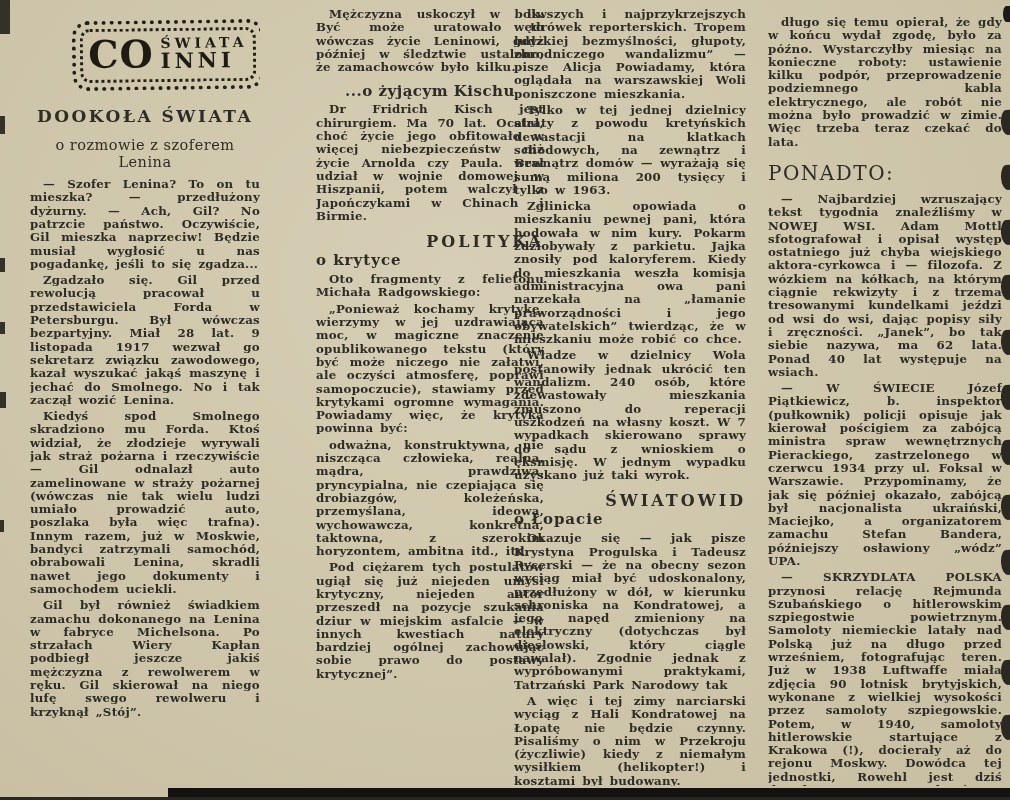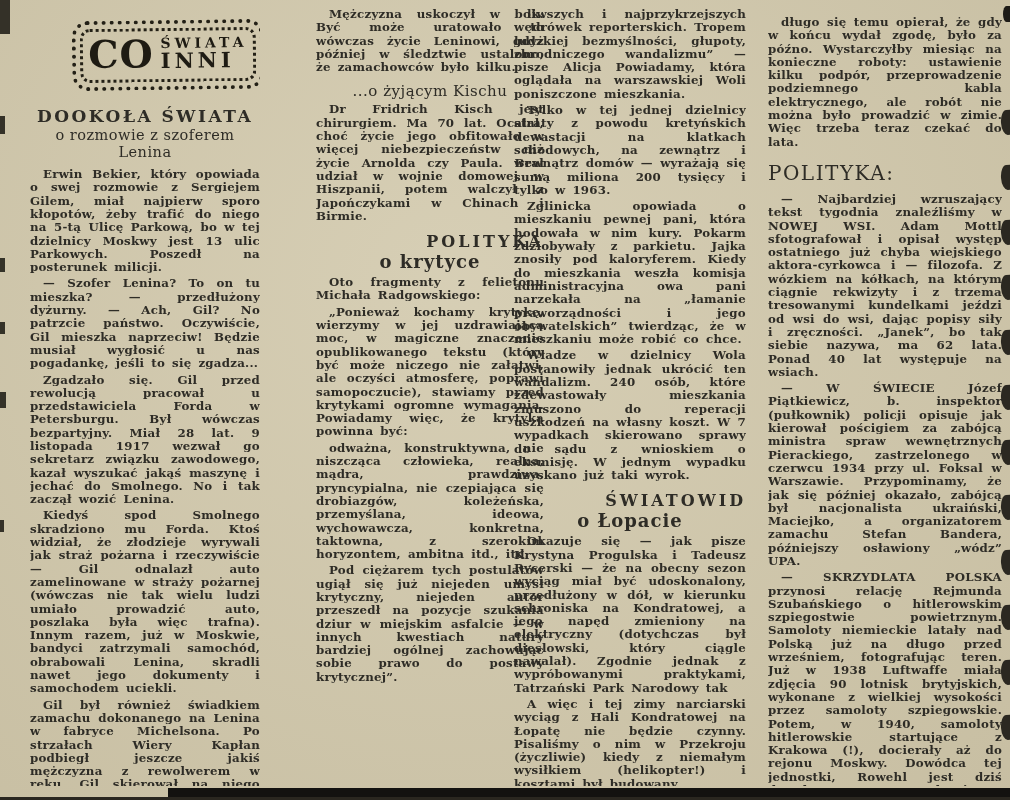--- a/index.html
+++ b/index.html
@@ -23,25 +23,25 @@
     margin:0 0 3px 0;
     text-align:justify;
     font-size:11.8px;
     line-height:13.3px;
     font-weight:bold;
     letter-spacing:0.25px;
     word-spacing:2.6px;
     text-indent:13px;
   }
 
-  .h-title  { margin:4px 0 1px; text-align:center; font-size:17px; font-weight:bold; letter-spacing:2.5px; }
+  .h-title  { margin:4px 0 11px; text-align:center; font-size:17px; font-weight:bold; letter-spacing:2.5px; }
   .h-sub    { margin:0 0 7px;  text-align:center; font-size:14.5px; font-weight:normal; letter-spacing:0.5px; line-height:17px; }
-  .h-mid    { margin:8px 0 3px; text-align:center; font-size:15px; font-weight:normal; letter-spacing:0.5px; }
+  .h-mid    { margin:8px 0 3px; text-align:center; font-size:15px; font-weight:bold; letter-spacing:0.5px; }
   .h-big    { margin:9px 0 0;  text-align:right; font-size:16px; font-weight:bold; letter-spacing:3px; }
-  .h-big2   { margin:0 0 4px;  text-align:center; font-size:18px; font-weight:bold; letter-spacing:1px; }
+  .h-big2   { margin:0 0 4px;  text-align:left; font-size:15px; font-weight:bold; letter-spacing:1px; }
   .h-left   { margin:12px 0 8px; text-align:left; font-size:20px; font-weight:normal; letter-spacing:1.5px; }
 
   
   .stamp {
     width:176px; margin:14px 0 16px 42px;
     padding:4px;
     border:4px dotted #23201６;
     border:4px dotted #232016;
     border-radius:16px;
     transform:rotate(-0.8deg);
@@ -76,21 +76,20 @@
       <div class="stamp-inner">
         <span class="co">CO</span>
         <span class="stack">
           <span class="w2">ŚWIATA</span>
           <span class="w3">INNI</span>
         </span>
       </div>
     </div>
     <div class="h-title">DOOKOŁA ŚWIATA</div>
     <div class="h-sub">o rozmowie z szoferem Lenina</div>
-    <p>Erwin Bekier, który opowiada o swej rozmowie z Sergiejem Gilem, miał najpierw sporo kłopotów, żeby trafić do niego na 5-tą Ulicę Parkową, bo w tej dzielnicy Moskwy jest 13 ulic Parkowych. Poszedł na posterunek milicji.</p>
     <p>— Szofer Lenina? To on tu mieszka? — przedłużony dyżurny. — Ach, Gil? No patrzcie państwo. Oczywiście, Gil mieszka naprzeciw! Będzie musiał wygłosić u nas pogadankę, jeśli to się zgadza...</p>
     <p>Zgadzało się. Gil przed rewolucją pracował u przedstawiciela Forda w Petersburgu. Był wówczas bezpartyjny. Miał 28 lat. 9 listopada 1917 wezwał go sekretarz związku zawodowego, kazał wyszukać jakąś maszynę i jechać do Smolnego. No i tak zaczął wozić Lenina.</p>
     <p>Kiedyś spod Smolnego skradziono mu Forda. Ktoś widział, że złodzieje wyrywali jak straż pożarna i rzeczywiście — Gil odnalazł auto zamelinowane w straży pożarnej (wówczas nie tak wielu ludzi umiało prowadzić auto, poszlaka była więc trafna). Innym razem, już w Moskwie, bandyci zatrzymali samochód, obrabowali Lenina, skradli nawet jego dokumenty i samochodem uciekli.</p>
     <p>Gil był również świadkiem zamachu dokonanego na Lenina w fabryce Michelsona. Po strzałach Wiery Kapłan podbiegł jeszcze jakiś mężczyzna z rewolwerem w ręku. Gil skierował na niego lufę swego rewolweru i krzyknął „Stój”.</p>
   </div>
 
   <div class="col c2">
     <p>Mężczyzna uskoczył w bok. Być może uratowało to wówczas życie Leninowi, gdyż później w śledztwie ustalono, że zamachowców było kilku.</p>
     <div class="h-mid">...o żyjącym Kischu</div>
     <p>Dr Fridrich Kisch jest chirurgiem. Ma 70 lat. Ocalał, choć życie jego obfitowało w więcej niebezpieczeństw niż życie Arnolda czy Paula. Brał udział w wojnie domowej w Hiszpanii, potem walczył z Japończykami w Chinach i Birmie.</p>
@@ -109,21 +108,21 @@
     <p>Zglinicka opowiada o mieszkaniu pewnej pani, która hodowała w nim kury. Pokarm zdziobywały z parkietu. Jajka znosiły pod kaloryferem. Kiedy do mieszkania weszła komisja administracyjna owa pani narzekała na „łamanie praworządności i jego obywatelskich” twierdząc, że w mieszkaniu może robić co chce.</p>
     <p>Władze w dzielnicy Wola postanowiły jednak ukrócić ten wandalizm. 240 osób, które zdewastowały mieszkania zmuszono do reperacji uszkodzeń na własny koszt. W 7 wypadkach skierowano sprawy do sądu z wnioskiem o eksmisję. W jednym wypadku uzyskano już taki wyrok.</p>
     <div class="h-big">ŚWIATOWID</div>
     <div class="h-big2">o Łopacie</div>
     <p>Okazuje się — jak pisze Krystyna Progulska i Tadeusz Rycerski — że na obecny sezon wyciąg miał być udoskonalony, przedłużony w dół, w kierunku schroniska na Kondratowej, a jego napęd zmieniony na elektryczny (dotychczas był dieslowski, który ciągle nawalał). Zgodnie jednak z wypróbowanymi praktykami, Tatrzański Park Narodowy tak</p>
     <p>A więc i tej zimy narciarski wyciąg z Hali Kondratowej na Łopatę nie będzie czynny. Pisaliśmy o nim w Przekroju (życzliwie) kiedy z niemałym wysiłkiem (helikopter!) i kosztami był budowany.</p>
   </div>
 
   <div class="col c4">
     <p>długo się temu opierał, że gdy w końcu wydał zgodę, było za późno. Wystarczyłby miesiąc na konieczne roboty: ustawienie kilku podpór, przeprowadzenie podziemnego kabla elektrycznego, ale robót nie można było prowadzić w zimie. Więc trzeba teraz czekać do lata.</p>
-    <div class="h-left">POLITYKA:</div>
+    <div class="h-left">PONADTO:</div>
     <p>— Najbardziej wzruszający tekst tygodnia znaleźliśmy w NOWEJ WSI. Adam Mottl sfotografował i opisał występ ostatniego już chyba wiejskiego aktora-cyrkowca i — filozofa. Z wózkiem na kółkach, na którym ciągnie rekwizyty i z trzema tresowanymi kundelkami jeździ od wsi do wsi, dając popisy siły i zręczności. „Janek”, bo tak siebie nazywa, ma 62 lata. Ponad 40 lat występuje na wsiach.</p>
     <p>— W ŚWIECIE Józef Piątkiewicz, b. inspektor (pułkownik) policji opisuje jak kierował pościgiem za zabójcą ministra spraw wewnętrznych Pierackiego, zastrzelonego w czerwcu 1934 przy ul. Foksal w Warszawie. Przypominamy, że jak się później okazało, zabójcą był nacjonalista ukraiński, Maciejko, a organizatorem zamachu Stefan Bandera, późniejszy osławiony „wódz” UPA.</p>
     <p>— SKRZYDLATA POLSKA przynosi relację Rejmunda Szubańskiego o hitlerowskim szpiegostwie powietrznym. Samoloty niemieckie latały nad Polską już na długo przed wrześniem, fotografując teren. Już w 1938 Luftwaffe miała zdjęcia 90 lotnisk brytyjskich, wykonane z wielkiej wysokości przez samoloty szpiegowskie. Potem, w 1940, samoloty hitlerowskie startujące z Krakowa (!), docierały aż do rejonu Moskwy. Dowódca tej jednostki, Rowehl jest dziś doradcą lotniczym faszystowskiego rządu Republiki Południowo-Afrykańskiej.</p>
   </div>
 
   <div class="tmark"></div>
   <div class="rmark" style="top:110px"></div>
   <div class="rmark" style="top:165px"></div>
   <div class="rmark" style="top:220px"></div>
   <div class="rmark" style="top:275px"></div>

